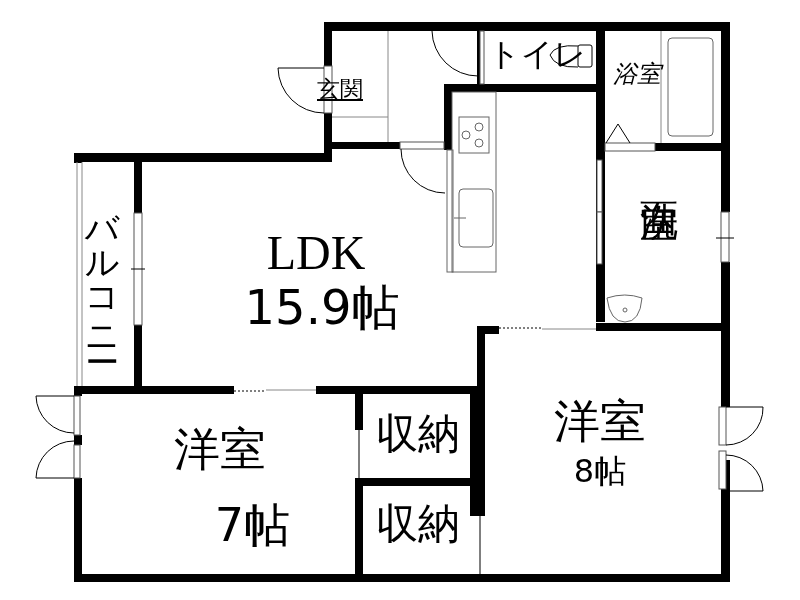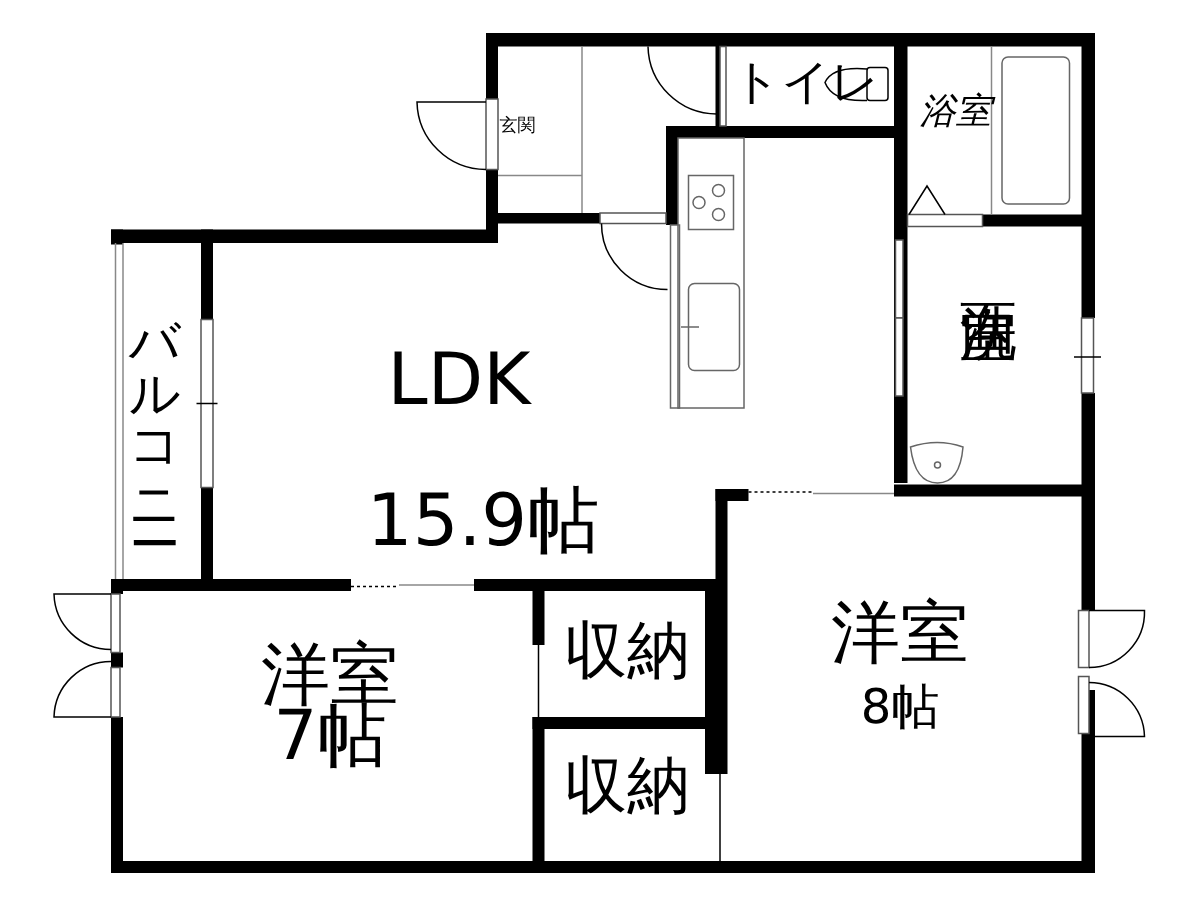--- a/index.html
+++ b/index.html
@@ -135,29 +135,29 @@
     <path class="thin" d="M726,407 L763,407 A37,37 0 0 1 726,445"></path>
     <path class="thin" d="M726,491 L763,491 A37,37 0 0 0 726,455"></path>
     <line class="thin" x1="480" y1="516" x2="480" y2="574"></line>
   </g>
 
   <g>
     <line class="thin" x1="359" y1="430" x2="359" y2="478"></line>
   </g>
 </svg>
 
-<div class="lbl" style="left:333px;top:77px;font-size:12px;">玄関</div>
+<div class="lbl" style="left:317px;top:77px;font-size:23px;text-decoration:underline;">玄関</div>
 <div class="lbl" style="left:488px;top:38px;font-size:32px;">トイレ</div>
 <div class="lbl" style="left:613px;top:62px;font-size:24px;font-style:italic;">浴室</div>
 <div class="lbl vert" style="left:638px;top:172px;font-size:38px;">洗面室</div>
 <div class="lbl vert" style="left:84px;top:190px;font-size:34px;">バルコニー</div>
 
-<div class="lbl" style="left:226px;top:228px;width:160px;font-size:48px;">LDK</div>
-<div class="lbl" style="left:222px;top:282px;width:200px;font-size:48px;margin-top:40px;">15.9帖</div>
+<div class="lbl" style="left:236px;top:228px;width:160px;font-size:48px;font-family:Liberation Serif, serif;">LDK</div>
+<div class="lbl" style="left:222px;top:282px;width:200px;font-size:48px;">15.9帖</div>
 
 <div class="lbl" style="left:150px;top:425px;width:140px;font-size:46px;">洋室</div>
-<div class="lbl" style="left:150px;top:466px;width:140px;font-size:46px;">7帖</div>
+<div class="lbl" style="left:150px;top:501px;width:140px;font-size:46px;text-align:right;">7帖</div>
 
 <div class="lbl" style="left:530px;top:397px;width:140px;font-size:46px;">洋室</div>
 <div class="lbl" style="left:530px;top:455px;width:140px;font-size:32px;">8帖</div>
 
 <div class="lbl" style="left:366px;top:412px;width:104px;font-size:42px;">収納</div>
 <div class="lbl" style="left:366px;top:502px;width:104px;font-size:42px;">収納</div>
 
 </body></html>

